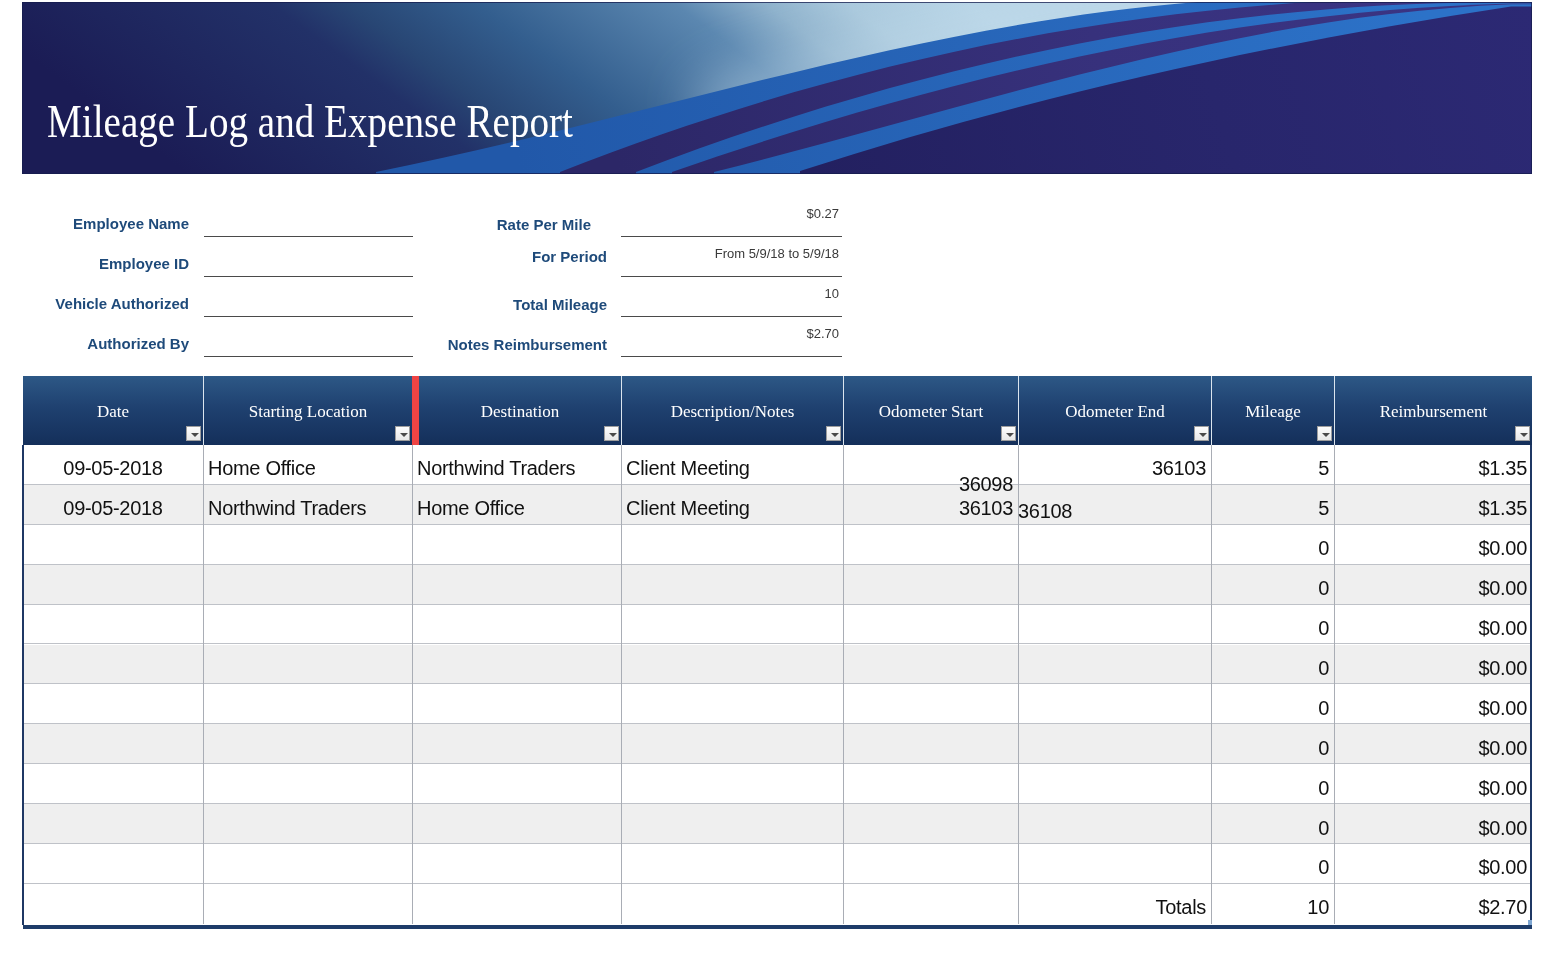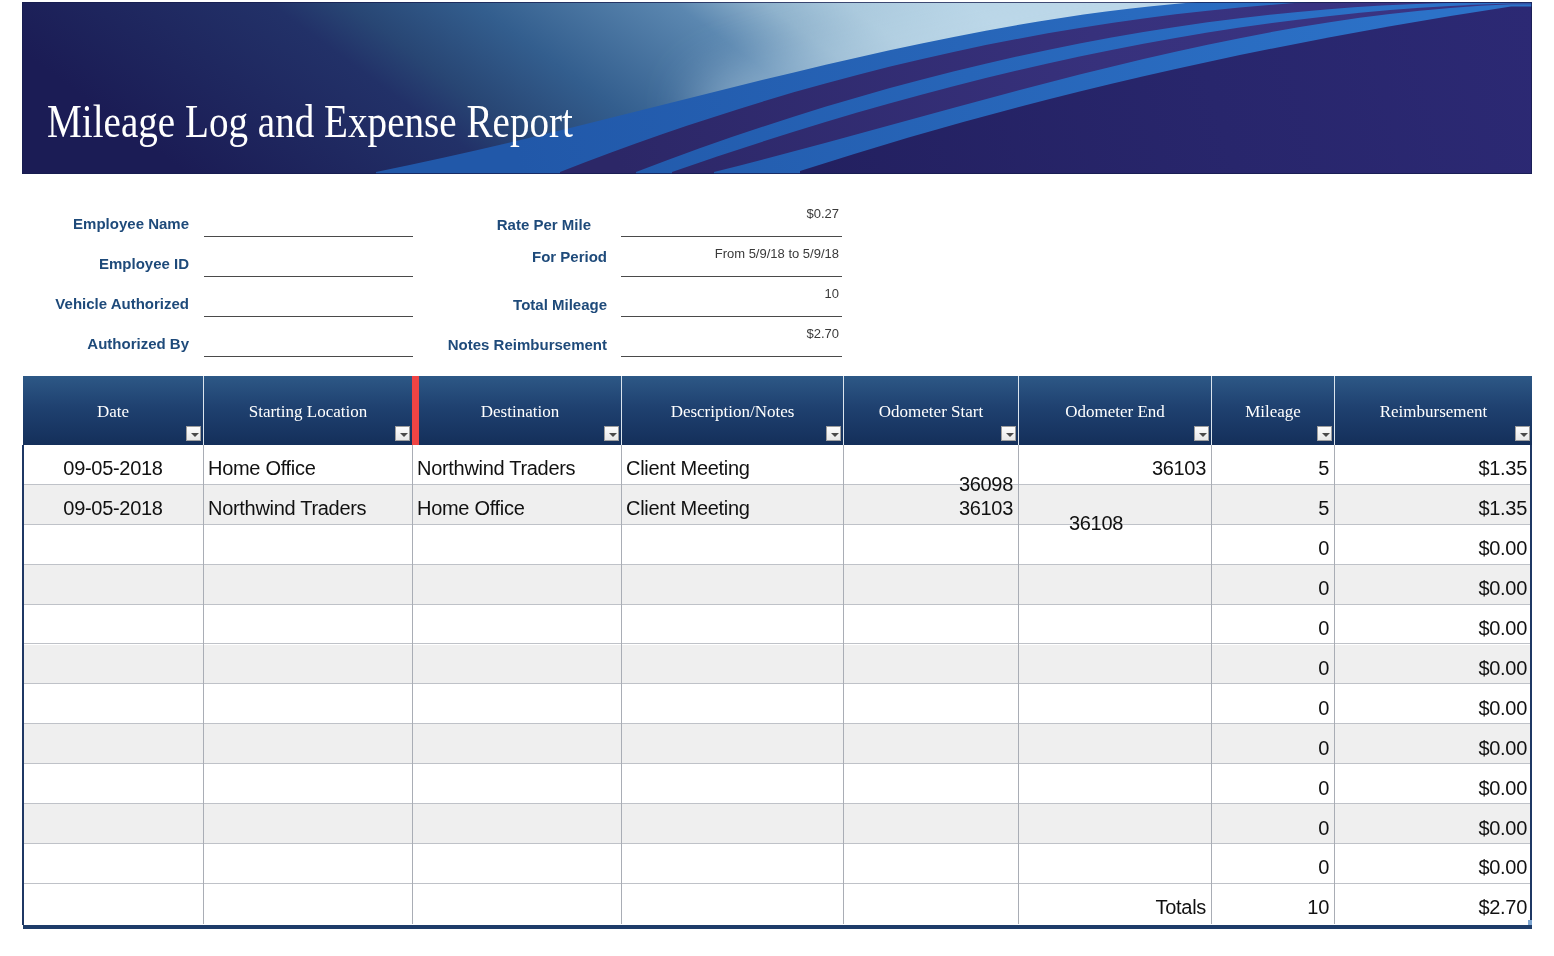--- a/index.html
+++ b/index.html
@@ -140,21 +140,21 @@
 <div class="cell" style="left:626px;width:214px;text-align:left;top:457.4px;">Client Meeting</div>
 <div class="cell" style="left:843px;width:170px;text-align:right;top:457.4px;margin-top:16px;">36098</div>
 <div class="cell" style="left:1018px;width:188px;text-align:right;top:457.4px;">36103</div>
 <div class="cell" style="left:1211px;width:118px;text-align:right;top:457.4px;">5</div>
 <div class="cell" style="left:1334px;width:193px;text-align:right;top:457.4px;">$1.35</div>
 <div class="cell" style="left:23px;width:180px;text-align:center;top:497.3px;">09-05-2018</div>
 <div class="cell" style="left:208px;width:201px;text-align:left;top:497.3px;">Northwind Traders</div>
 <div class="cell" style="left:417px;width:201px;text-align:left;top:497.3px;">Home Office</div>
 <div class="cell" style="left:626px;width:214px;text-align:left;top:497.3px;">Client Meeting</div>
 <div class="cell" style="left:843px;width:170px;text-align:right;top:497.3px;">36103</div>
-<div class="cell" style="left:1018px;width:156px;text-align:center;top:512px;">36108</div>
+<div class="cell" style="left:1018px;width:156px;text-align:left;top:500px;">36108</div>
 <div class="cell" style="left:1211px;width:118px;text-align:right;top:497.3px;">5</div>
 <div class="cell" style="left:1334px;width:193px;text-align:right;top:497.3px;">$1.35</div>
 <div class="cell" style="left:1211px;width:118px;text-align:right;top:537.2px;">0</div>
 <div class="cell" style="left:1334px;width:193px;text-align:right;top:537.2px;">$0.00</div>
 <div class="cell" style="left:1211px;width:118px;text-align:right;top:577.1px;">0</div>
 <div class="cell" style="left:1334px;width:193px;text-align:right;top:577.1px;">$0.00</div>
 <div class="cell" style="left:1211px;width:118px;text-align:right;top:617.0px;">0</div>
 <div class="cell" style="left:1334px;width:193px;text-align:right;top:617.0px;">$0.00</div>
 <div class="cell" style="left:1211px;width:118px;text-align:right;top:656.9px;">0</div>
 <div class="cell" style="left:1334px;width:193px;text-align:right;top:656.9px;">$0.00</div>

